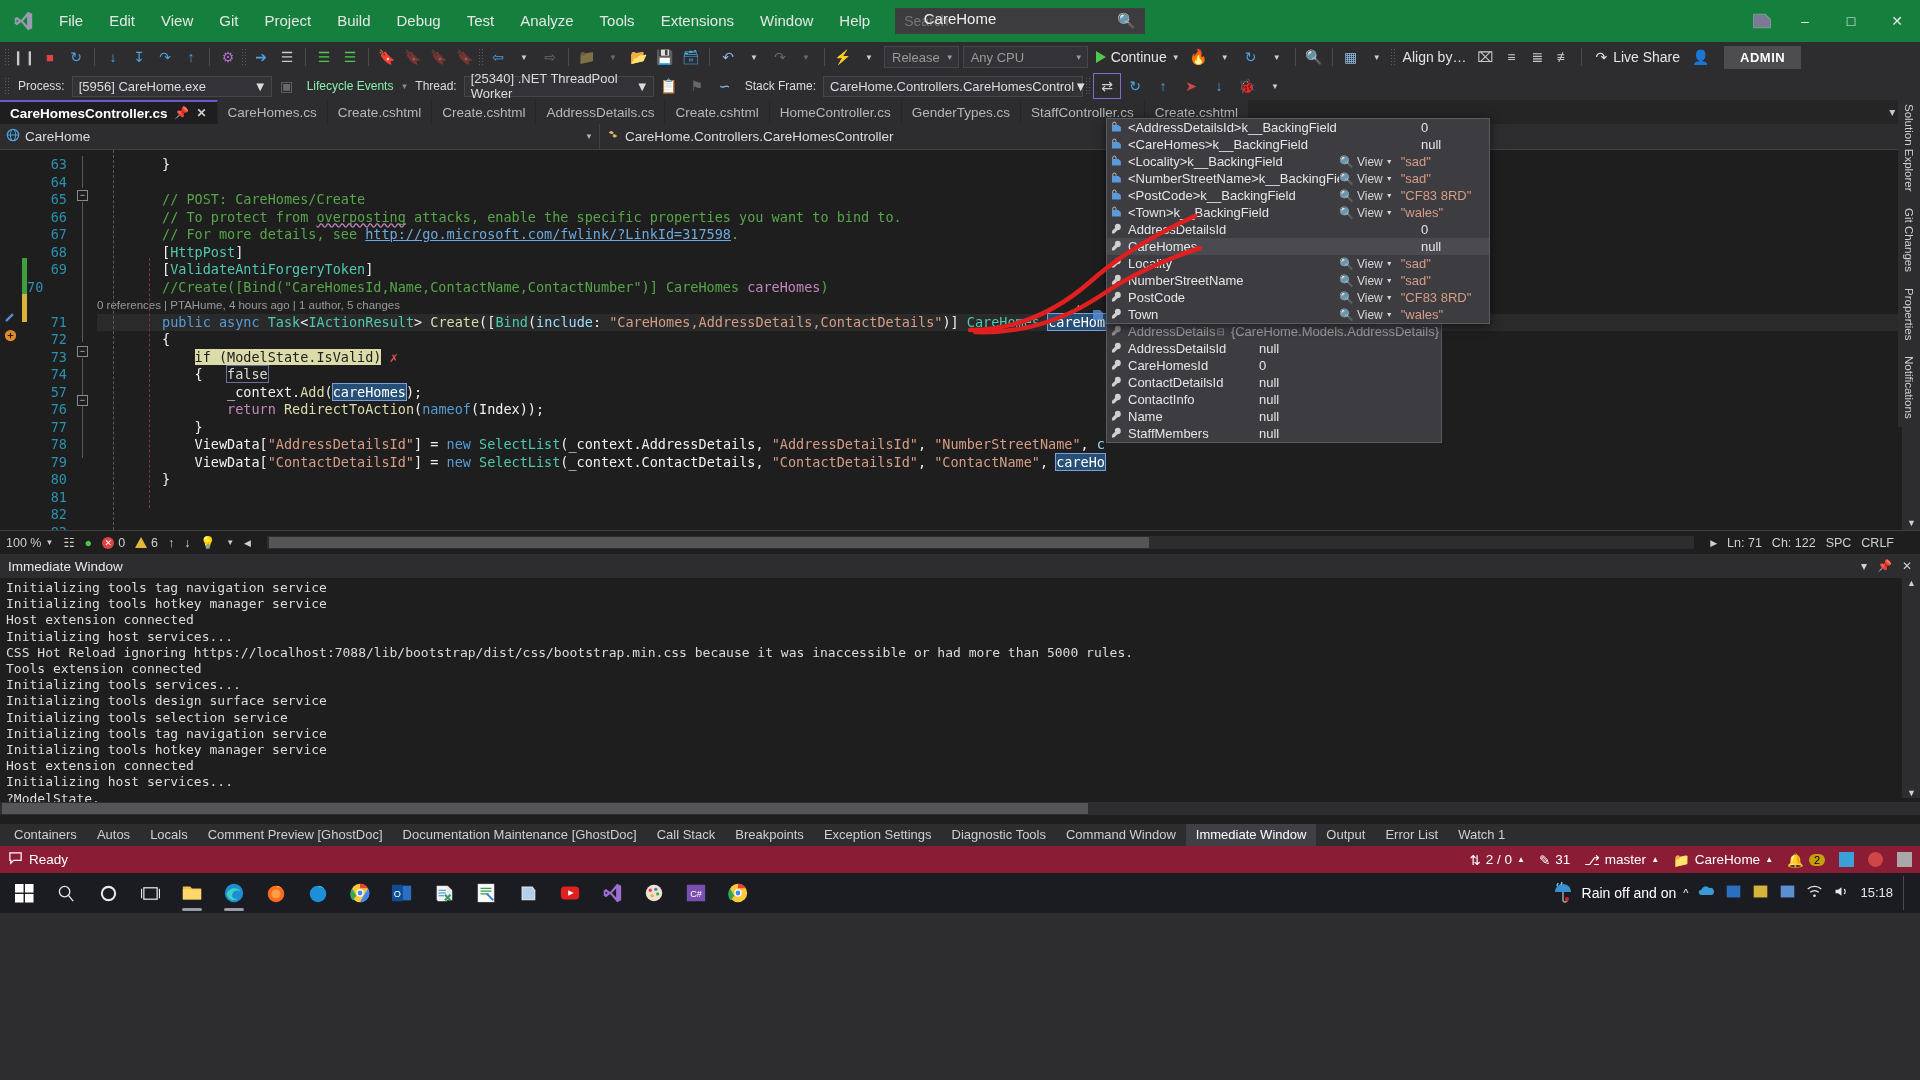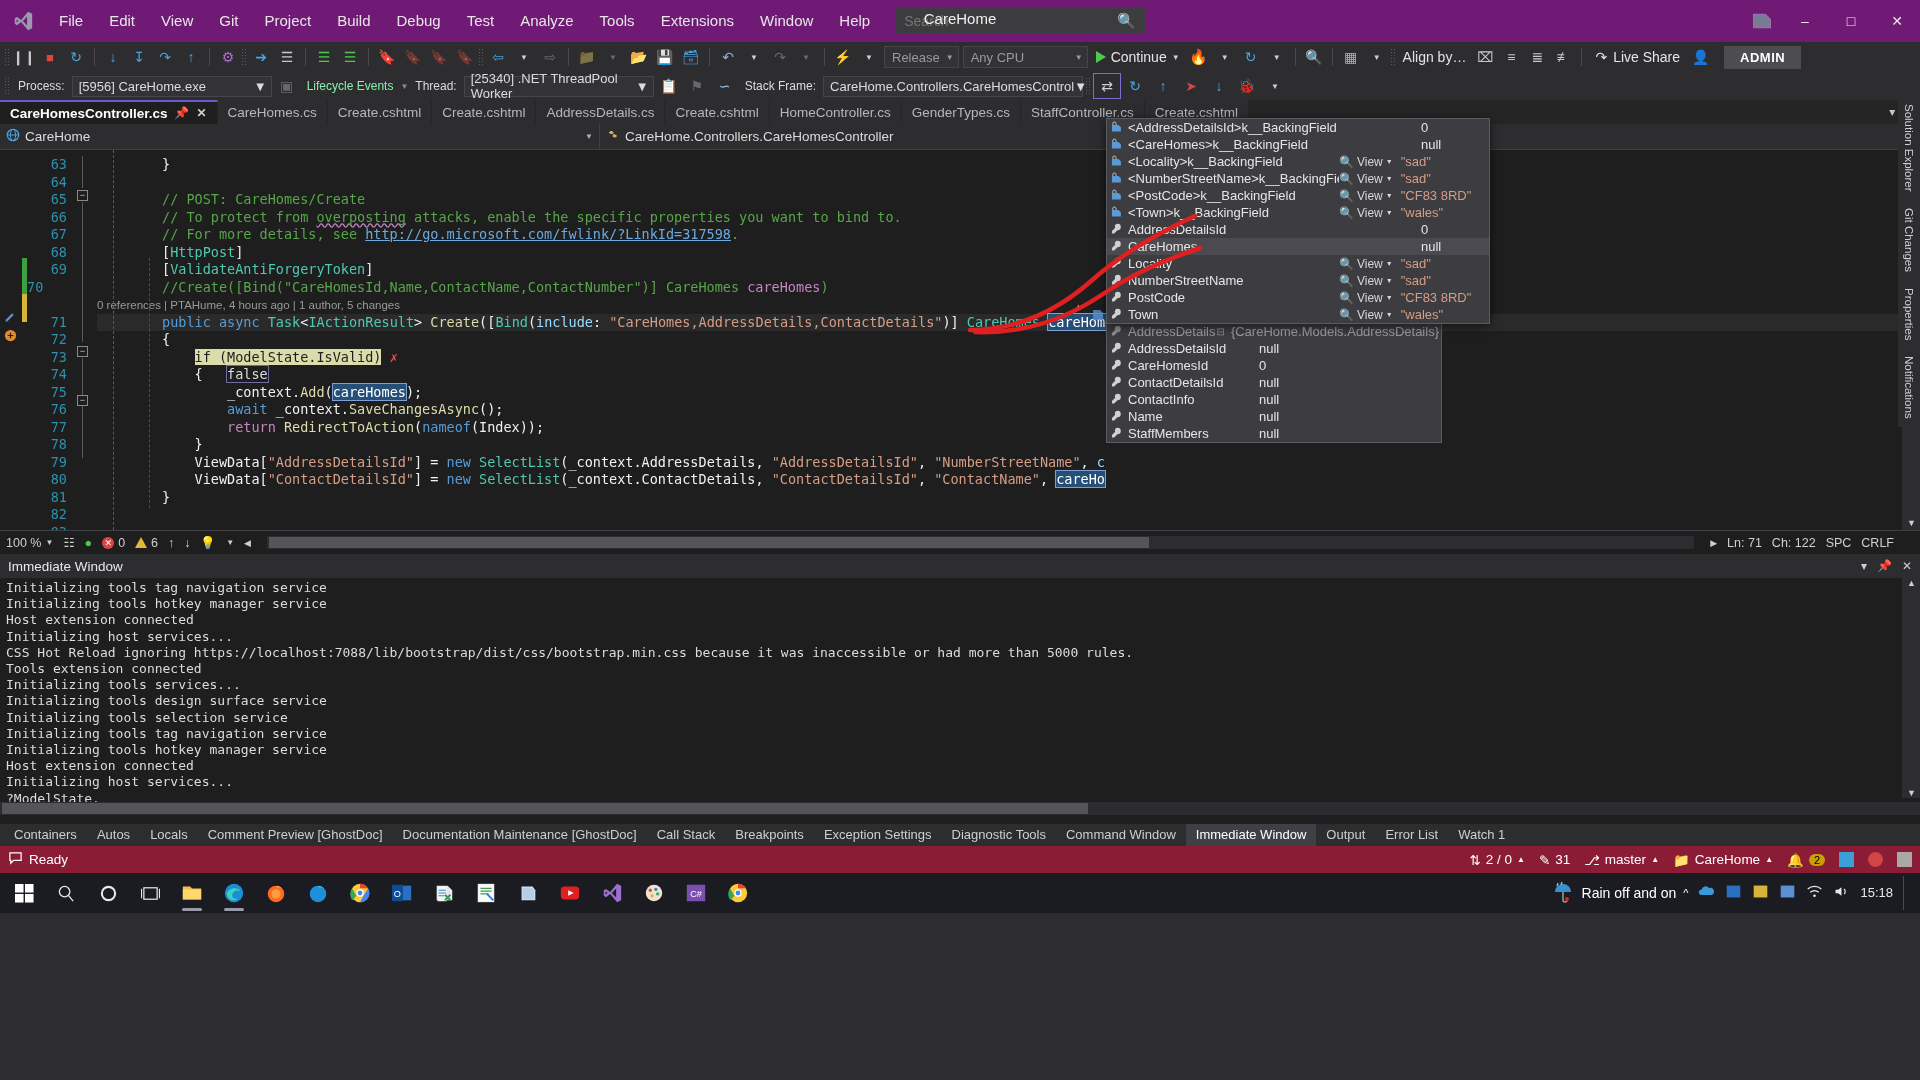--- a/index.html
+++ b/index.html
@@ -7,21 +7,21 @@
   body {
     font-family: "Liberation Sans", sans-serif;
     background:#1e1e1e; color:#f1f1f1;
     font-size:13px;
     -webkit-font-smoothing:antialiased;
   }
   .app { position:relative; width:1920px; height:1080px; background:#2d2d30; }
 
   
   .titlebar{
-    height:42px; background:#701a75; display:flex; align-items:center;
+    height:42px; background:#15803d; display:flex; align-items:center;
     position:relative;
   }
   .vs-logo{ width:46px; height:42px; display:flex; align-items:center; justify-content:center; }
   .vs-logo svg{ width:22px; height:22px; }
   .menu{ display:flex; align-items:center; height:42px; }
   .menu .mi{
     padding:0 13px; height:42px; line-height:42px; font-size:15px; color:#e6e6e6; cursor:default;
     white-space:nowrap;
   }
   .searchbox{
@@ -550,21 +550,21 @@
             <div class="codeline ln" style="text-align: right; padding-right: 6px;">66</div>
             <div class="codeline ln" style="text-align: right; padding-right: 6px;">67</div>
             <div class="codeline ln" style="text-align: right; padding-right: 6px;">68</div>
             <div class="codeline ln" style="text-align: right; padding-right: 6px;">69</div>
             <div class="codeline ln" style="text-align: left; padding-right: 6px;">70</div>
             <div class="codeline ln" style="text-align: right; padding-right: 6px;"></div>
             <div class="codeline ln" style="text-align: right; padding-right: 6px;">71</div>
             <div class="codeline ln" style="text-align: right; padding-right: 6px;">72</div>
             <div class="codeline ln" style="text-align: right; padding-right: 6px;">73</div>
             <div class="codeline ln" style="text-align: right; padding-right: 6px;">74</div>
-            <div class="codeline ln" style="text-align: right; padding-right: 6px;">75</div>
+            <div class="codeline ln" style="text-align: right; padding-right: 6px;">57</div>
             <div class="codeline ln" style="text-align: right; padding-right: 6px;">76</div>
             <div class="codeline ln" style="text-align: right; padding-right: 6px;">77</div>
             <div class="codeline ln" style="text-align: right; padding-right: 6px;">78</div>
             <div class="codeline ln" style="text-align: right; padding-right: 6px;">79</div>
             <div class="codeline ln" style="text-align: right; padding-right: 6px;">80</div>
             <div class="codeline ln" style="text-align: right; padding-right: 6px;">81</div>
             <div class="codeline ln" style="text-align: right; padding-right: 6px;">82</div>
             <div class="codeline ln" style="text-align: right; padding-right: 6px;">83</div>
           </div>
       </div>
@@ -588,21 +588,20 @@
             <div class="codeline">        <span class="c-com">// For more details, see </span><span class="c-link">http://go.microsoft.com/fwlink/?LinkId=317598</span><span class="c-com">.</span></div>
             <div class="codeline">        [<span class="c-type">HttpPost</span>]</div>
             <div class="codeline">        [<span class="c-type">ValidateAntiForgeryToken</span>]</div>
             <div class="codeline">        <span class="c-com">//Create([Bind("CareHomesId,Name,ContactName,ContactNumber")] CareHomes </span><span class="c-purple">careHomes</span><span class="c-com">)</span></div>
             <div class="codeline"><span class="refhint">0 references | PTAHume, 4 hours ago | 1 author, 5 changes</span></div>
             <div class="codeline codeline-hl">        <span class="c-kw">public</span> <span class="c-kw">async</span> <span class="c-type">Task</span>&lt;<span class="c-type">IActionResult</span>&gt; <span class="c-meth">Create</span>([<span class="c-type">Bind</span>(<span class="c-param">include</span>: <span class="c-str">"CareHomes,AddressDetails,ContactDetails"</span>)] <span class="c-type">CareHomes</span> <span class="hl-sel">careHomes</span>)</div>
             <div class="codeline">        {</div>
             <div class="codeline">            <span class="hl-yellow">if (ModelState.IsValid)</span> <span style="color:#e05252">✗</span></div>
             <div class="codeline">            {   <span class="hl-box">false</span></div>
             <div class="codeline">                _context.<span class="c-meth">Add</span>(<span class="hl-sel">careHomes</span>);</div>
-            <div class="codeline">                <span class="c-kw">await</span> _context.<span class="c-meth">SaveChangesAsync</span>();</div>
             <div class="codeline">                <span class="c-purple">return</span> <span class="c-meth">RedirectToAction</span>(<span class="c-kw">nameof</span>(Index));</div>
             <div class="codeline">            }</div>
             <div class="codeline">            ViewData[<span class="c-str">"AddressDetailsId"</span>] = <span class="c-kw">new</span> <span class="c-type">SelectList</span>(_context.AddressDetails, <span class="c-str">"AddressDetailsId"</span>, <span class="c-str">"NumberStreetName"</span>, <span class="c-param">c</span></div>
             <div class="codeline">            ViewData[<span class="c-str">"ContactDetailsId"</span>] = <span class="c-kw">new</span> <span class="c-type">SelectList</span>(_context.ContactDetails, <span class="c-str">"ContactDetailsId"</span>, <span class="c-str">"ContactName"</span>, <span class="hl-sel">careHo</span></div>
             <div class="codeline">        }</div>
             <div class="codeline"></div>
           </div>
       </div>
     </div>
 

